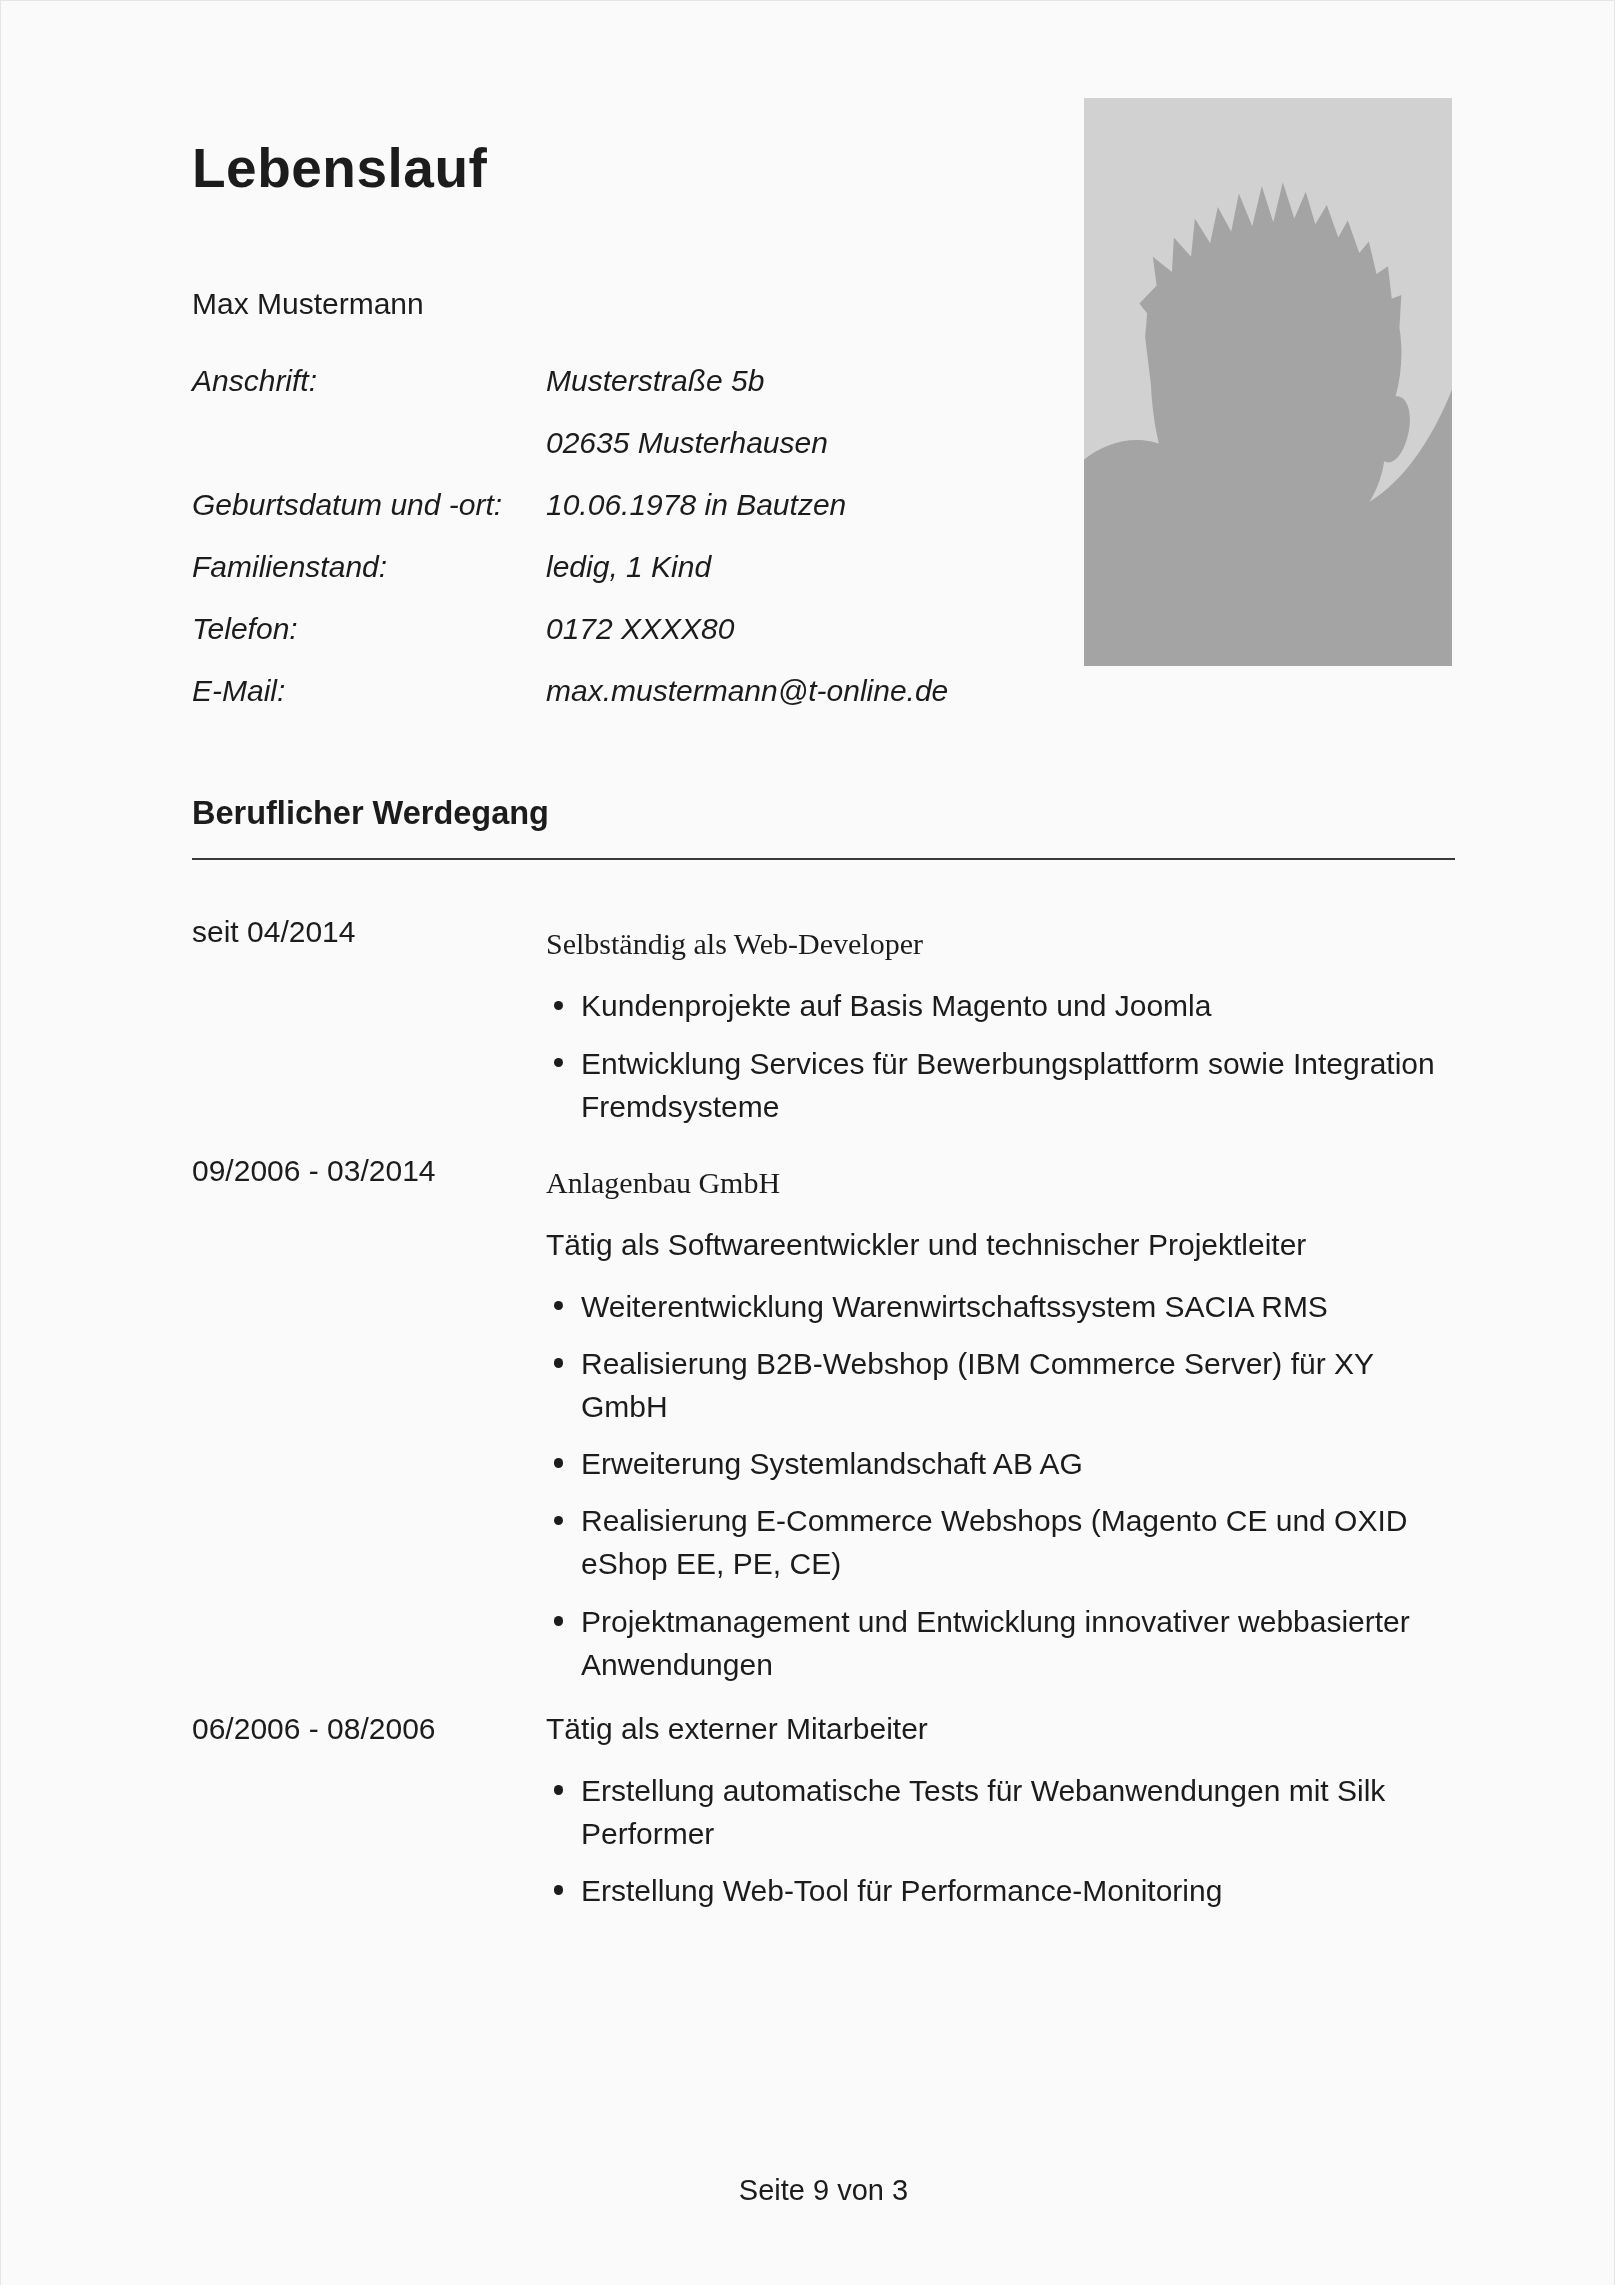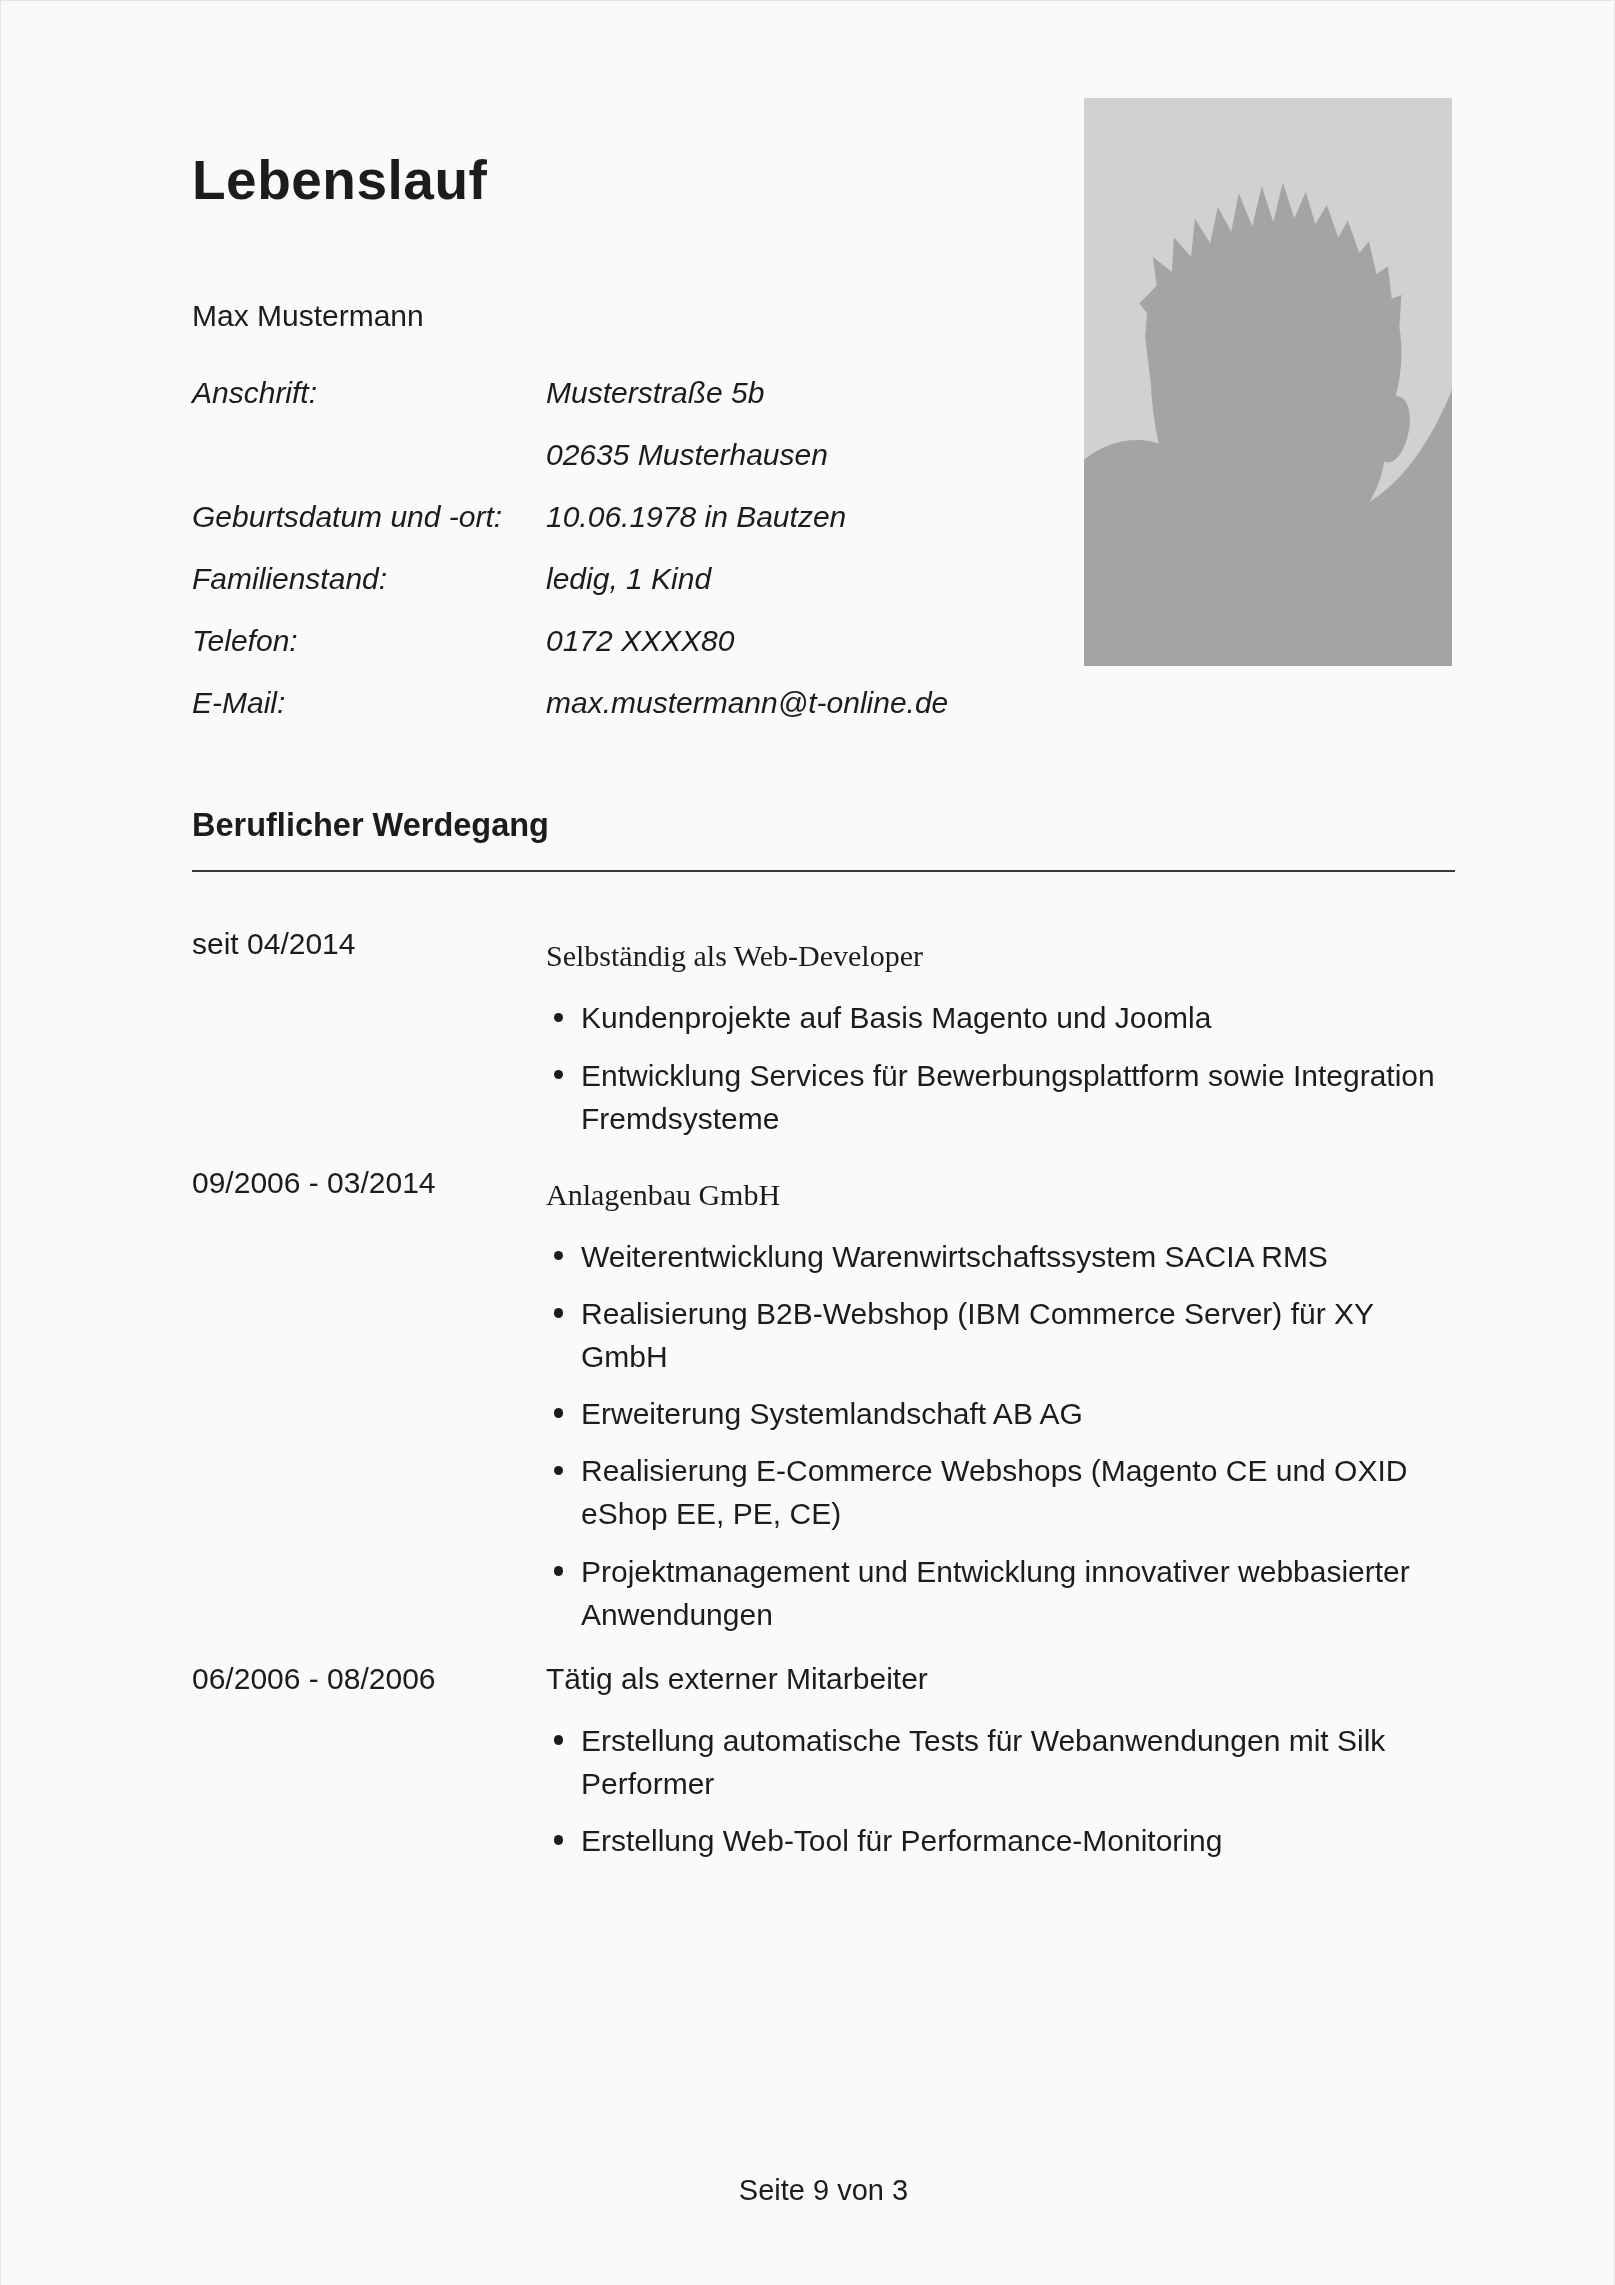--- a/index.html
+++ b/index.html
@@ -14,21 +14,21 @@
     width:1615px;
     height:2286px;
     margin:0 auto;
     background:#fafafa;
     box-sizing:border-box;
     border:1px solid #e6e6e6;
     color:#1c1c1c;
     overflow:hidden;
   }
   .content{
-    padding:12px 159px 0 191px;
+    padding:0 159px 0 191px;
   }
   h1.title{
     margin:0;
     padding-top:136px;
     font-size:55px;
     line-height:1.15;
     font-weight:bold;
     letter-spacing:0.5px;
   }
   .name{
@@ -207,20 +207,21 @@
             <li>Kundenprojekte auf Basis Magento und Joomla</li>
             <li>Entwicklung Services für Bewerbungsplattform sowie Integration Fremdsysteme</li>
           </ul>
         </div>
       </div>
 
       <div class="entry">
         <div class="entry-period">09/2006 - 03/2014</div>
         <div class="entry-body">
           <p class="entry-title">Anlagenbau GmbH</p>
+          <p class="entry-subtitle">Tätig als Softwareentwickler und technischer Projektleiter</p>
           <ul class="bullets">
             <li>Weiterentwicklung Warenwirtschaftssystem SACIA RMS</li>
             <li>Realisierung B2B-Webshop (IBM Commerce Server) für XY GmbH</li>
             <li>Erweiterung Systemlandschaft AB AG</li>
             <li>Realisierung E-Commerce Webshops (Magento CE und OXID eShop EE, PE, CE)</li>
             <li>Projektmanagement und Entwicklung innovativer webbasierter Anwendungen</li>
           </ul>
         </div>
       </div>
 

